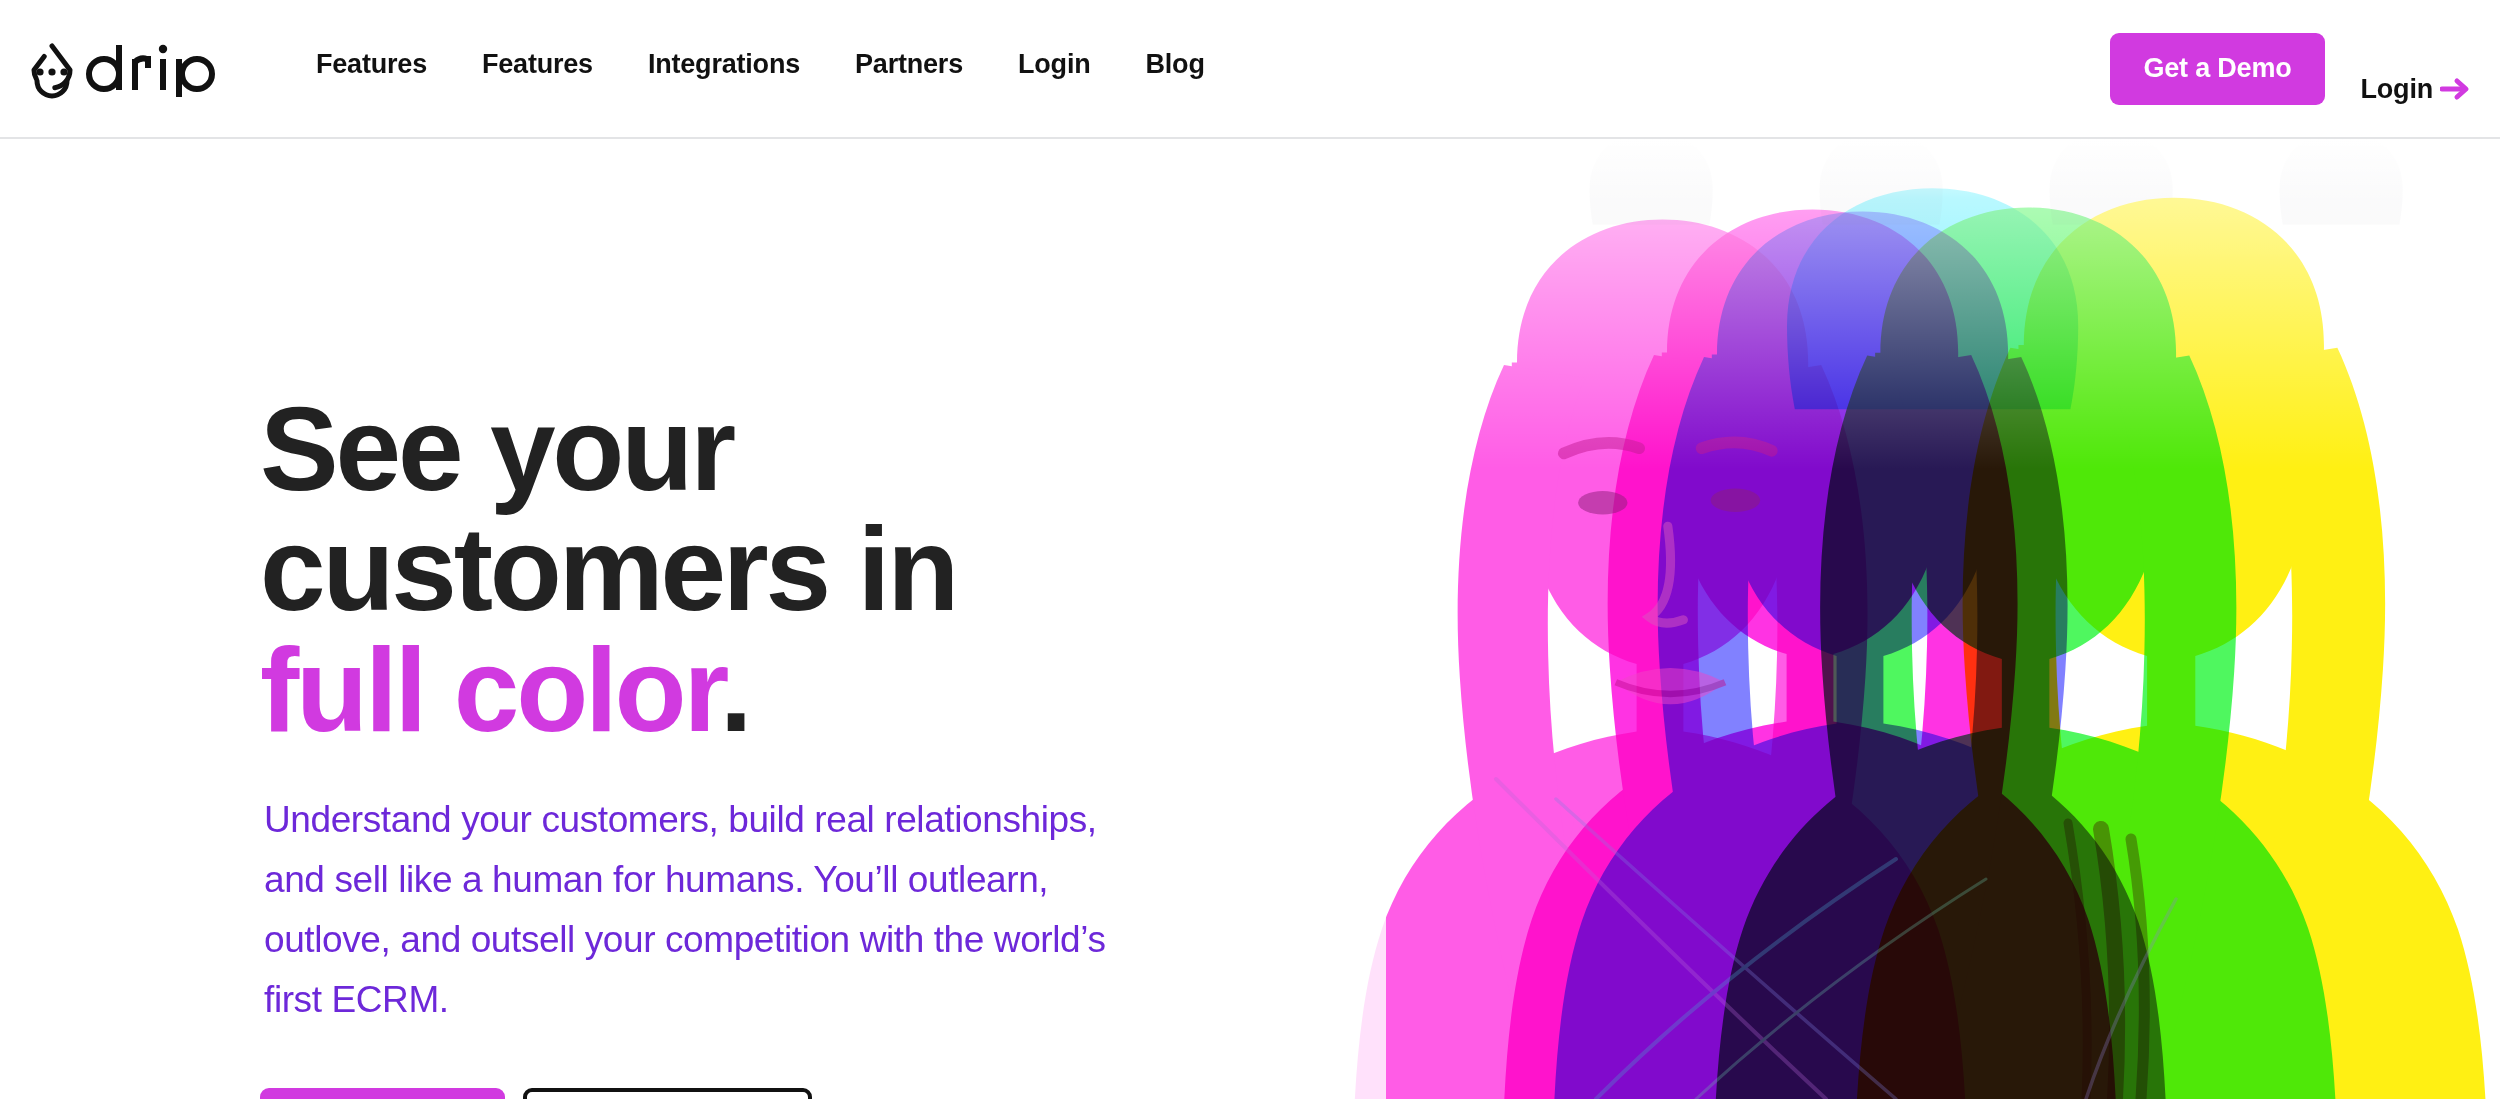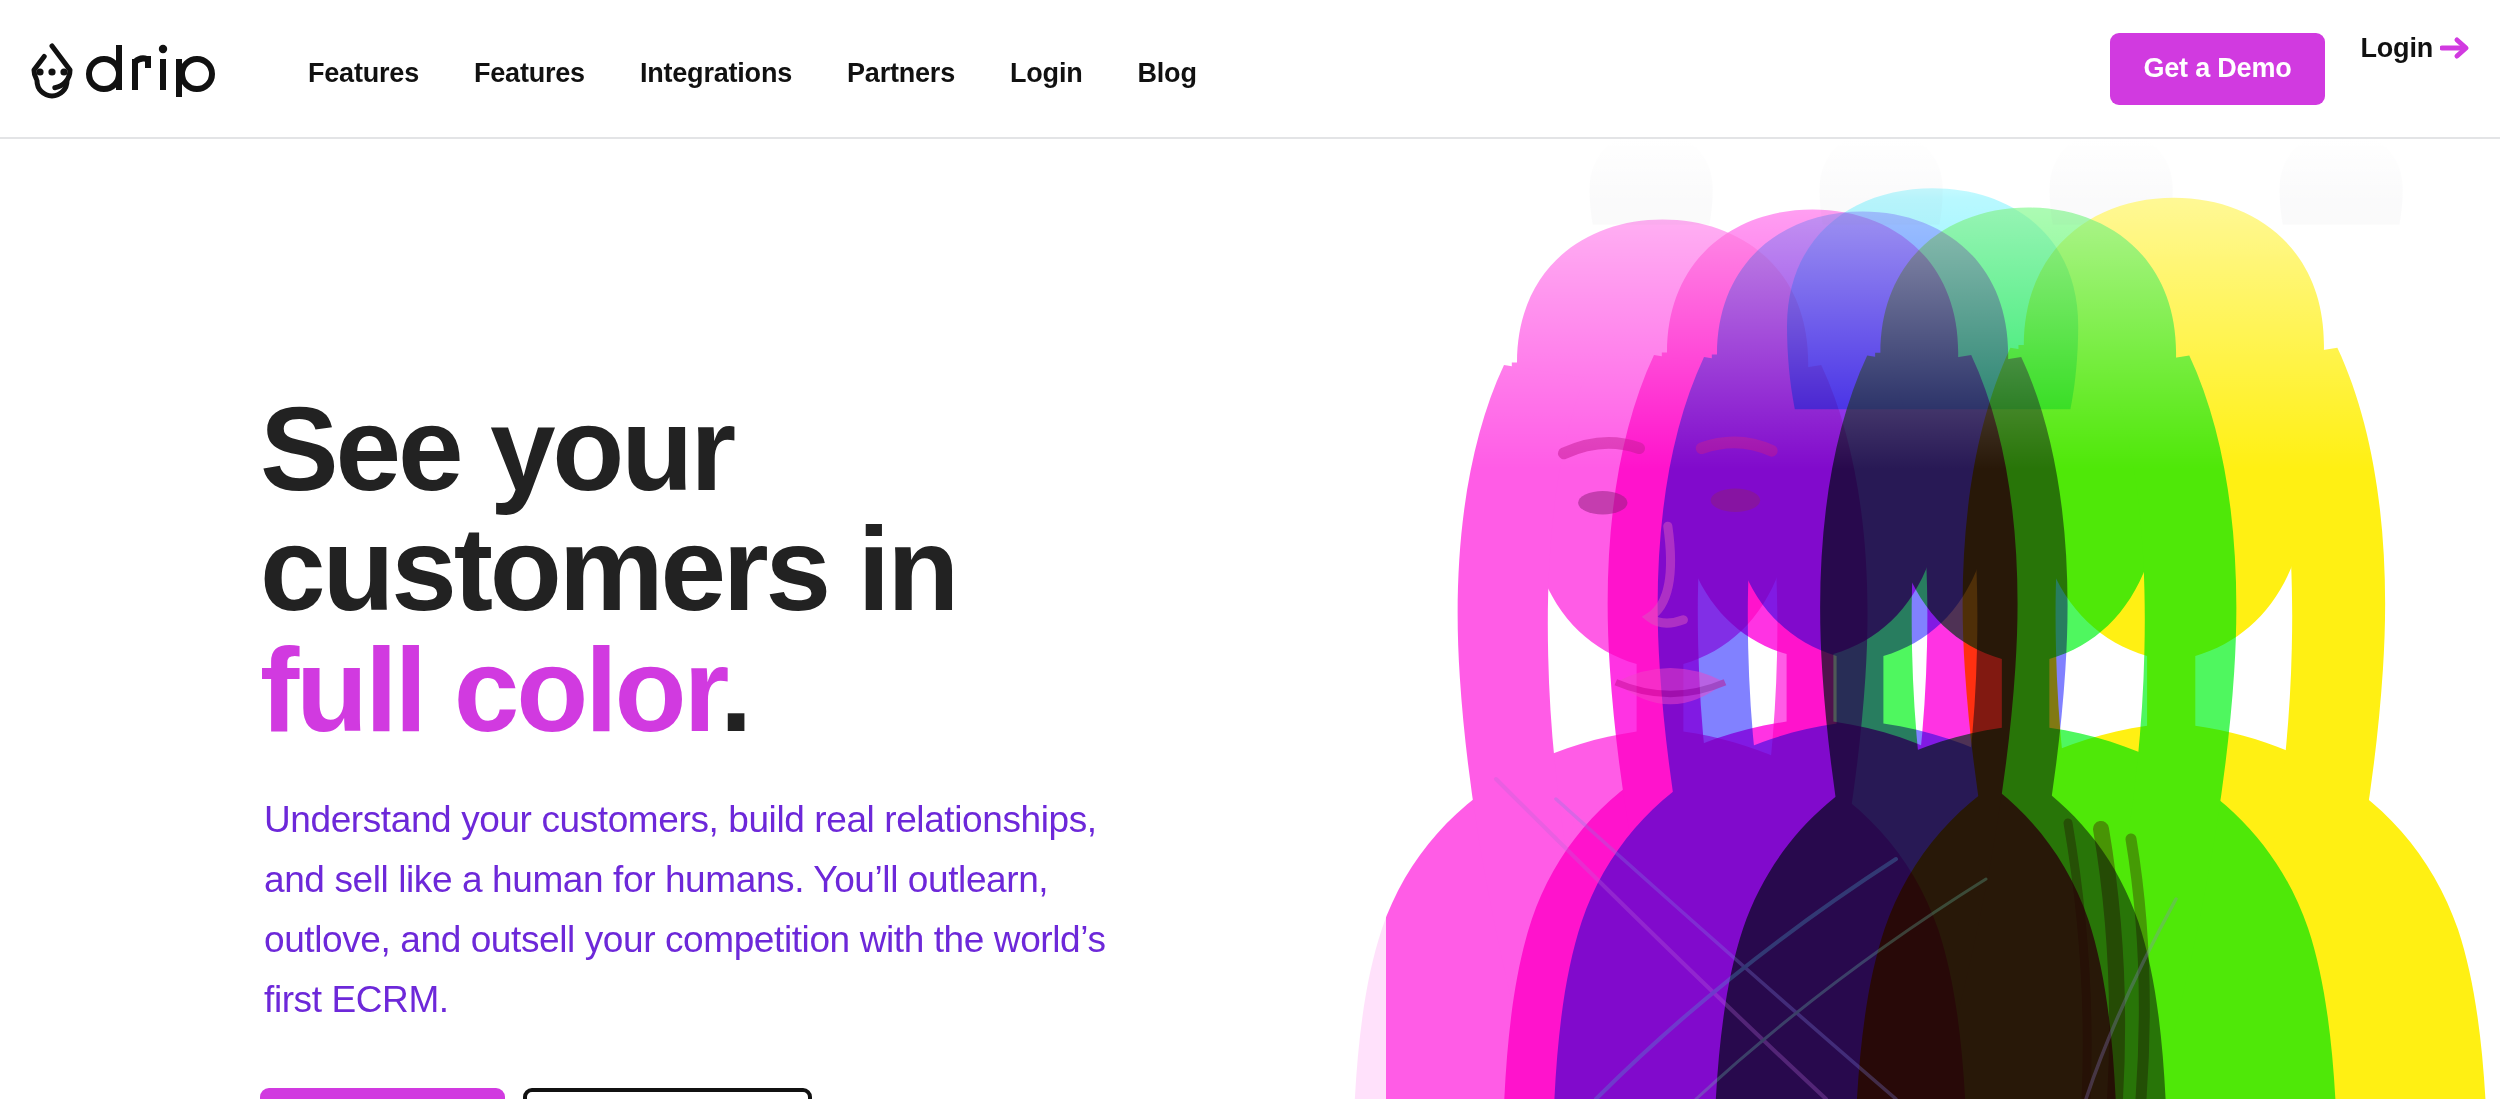--- a/index.html
+++ b/index.html
@@ -29,22 +29,23 @@
     height: 139px;
     background: #ffffff;
     border-bottom: 2px solid #e3e4e6;
     display: flex;
     align-items: center;
     z-index: 20;
   }
 
   .header-left {
     display: flex;
-    align-items: flex-end;
+    align-items: flex-start;
     margin-left: 26px;
+    gap: 8px;
   }
 
   
   .logo-link {
     display: flex;
     align-items: center;
     text-decoration: none;
     gap: 4px;
   }
   .logo-mark {
@@ -78,21 +79,21 @@
     padding: 10px 0;
     margin-right: 55px;
     white-space: nowrap;
     cursor: pointer;
   }
   .nav-link:last-child { margin-right: 0; }
 
   .header-right {
     margin-left: auto;
     display: flex;
-    align-items: flex-start;
+    align-items: flex-end;
     margin-right: 30px;
     gap: 36px;
   }
 
   .btn {
     display: inline-flex;
     align-items: center;
     justify-content: center;
     font-family: "Liberation Sans", "DejaVu Sans", sans-serif;
     font-weight: 700;

